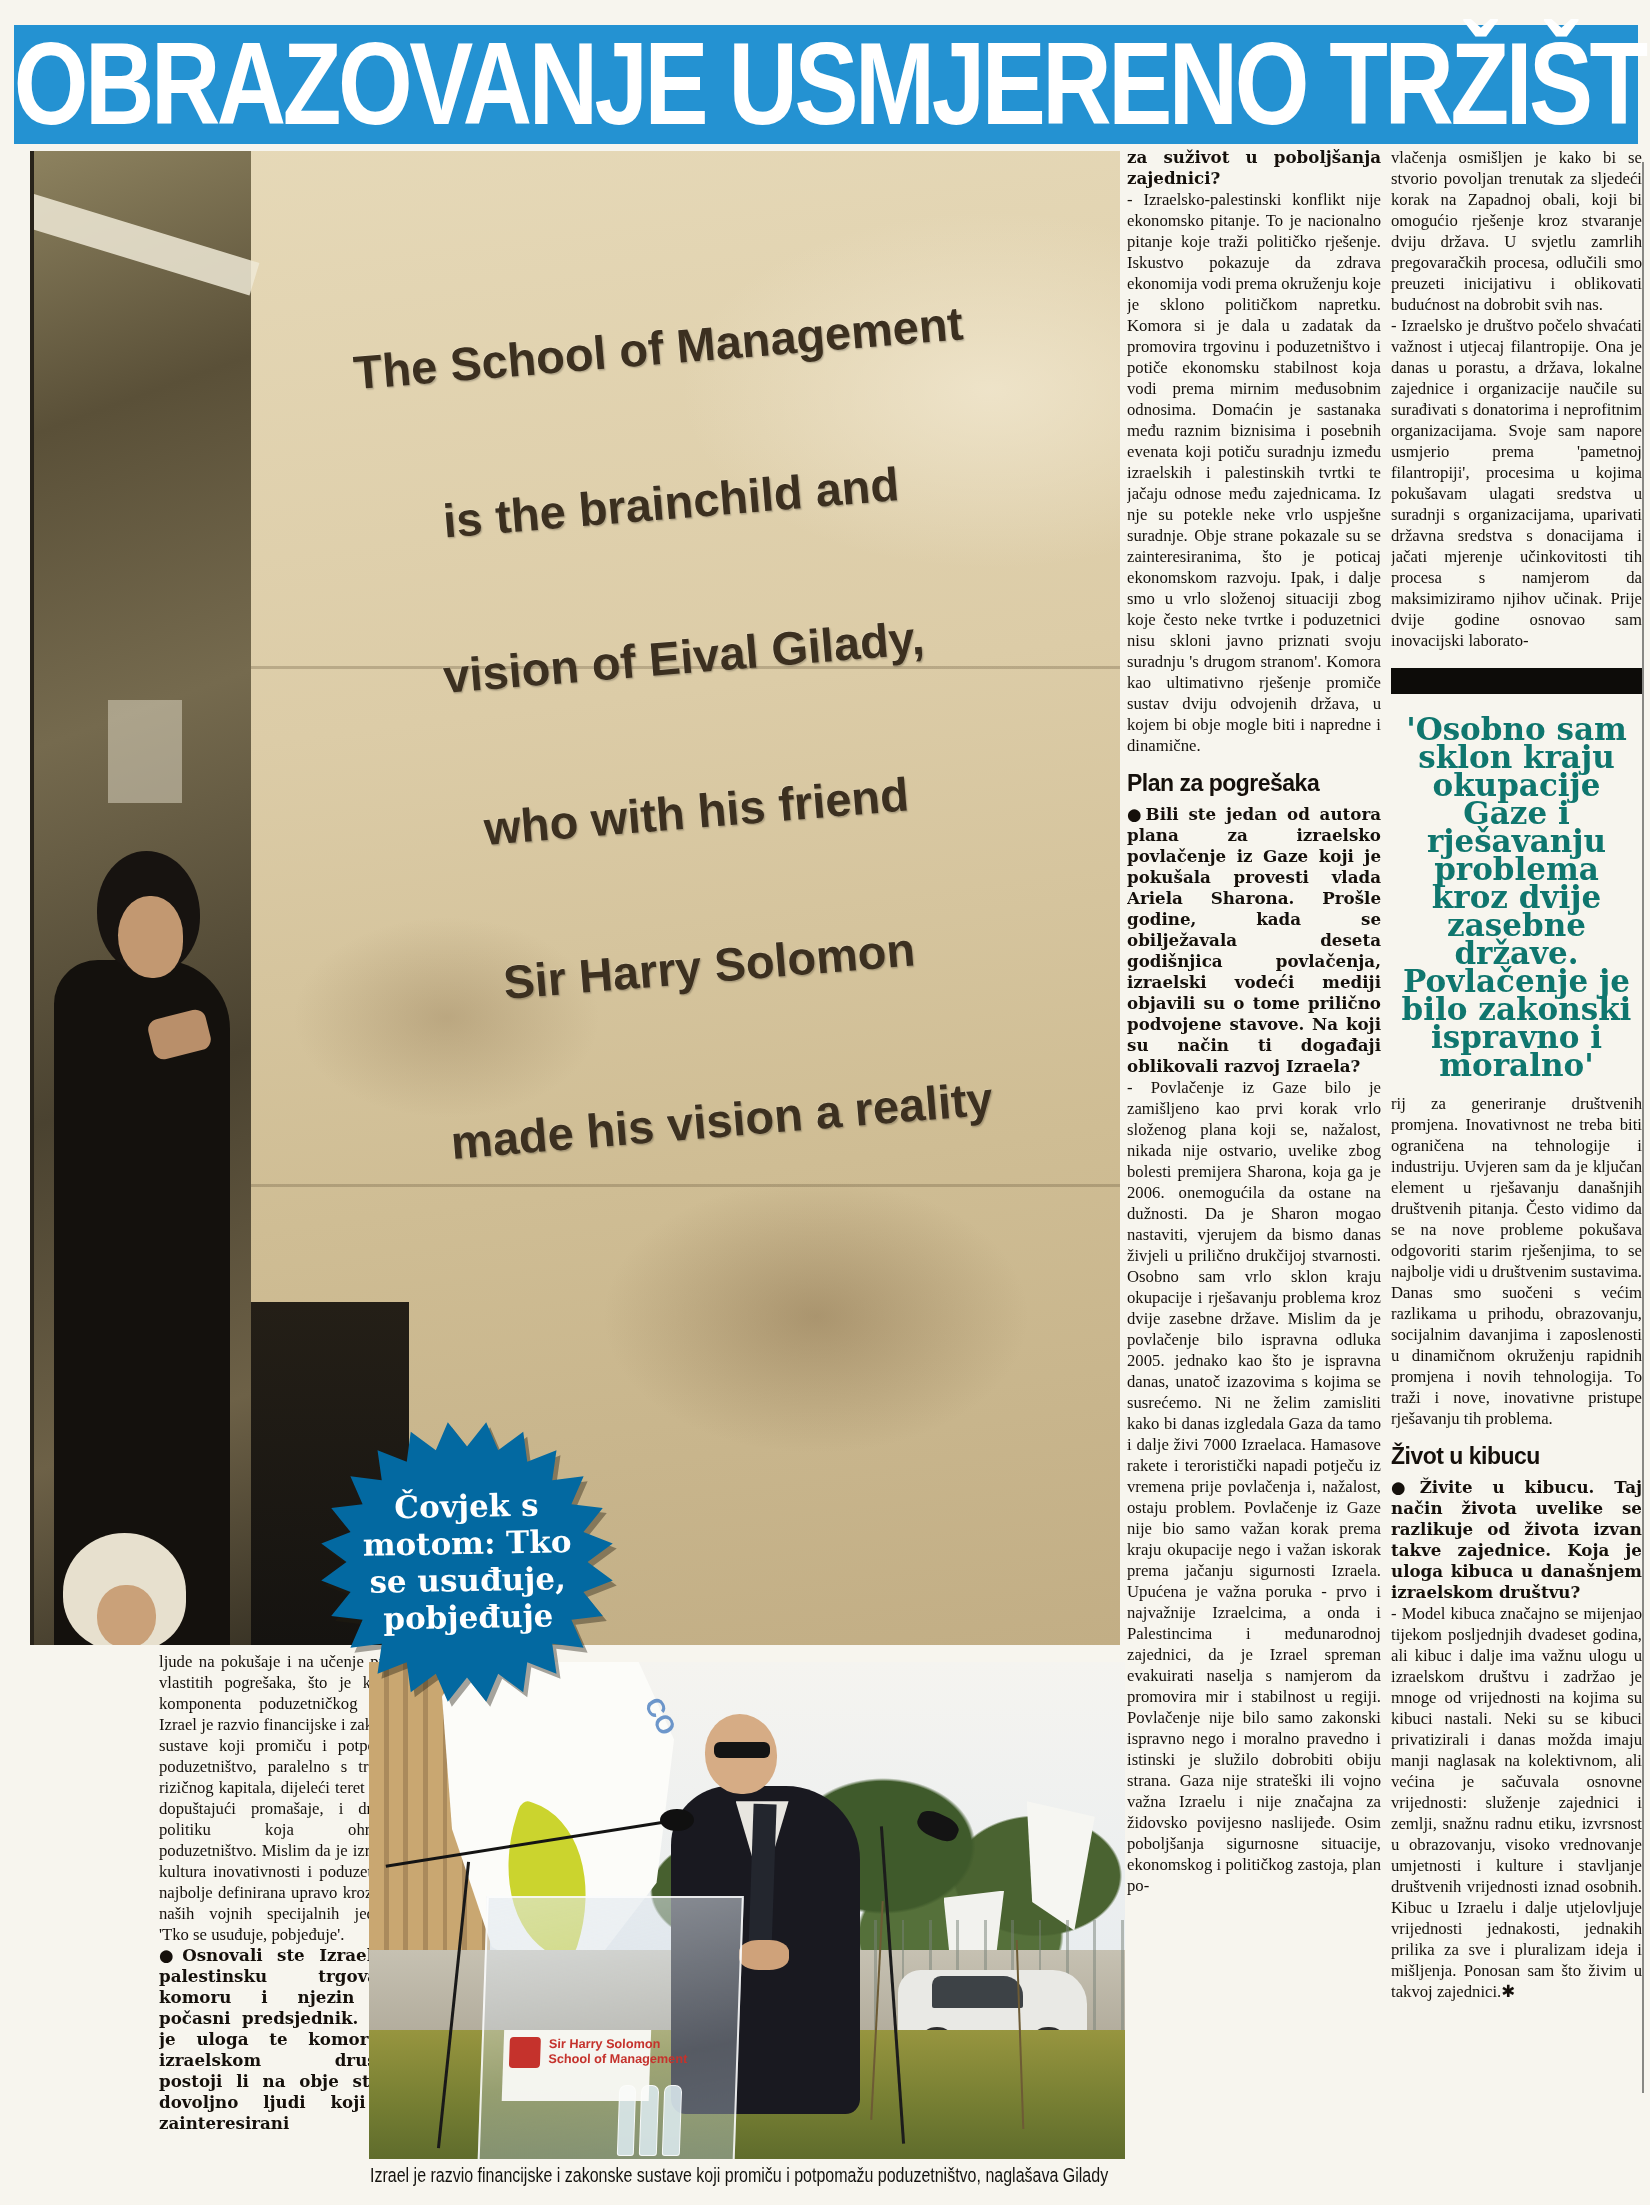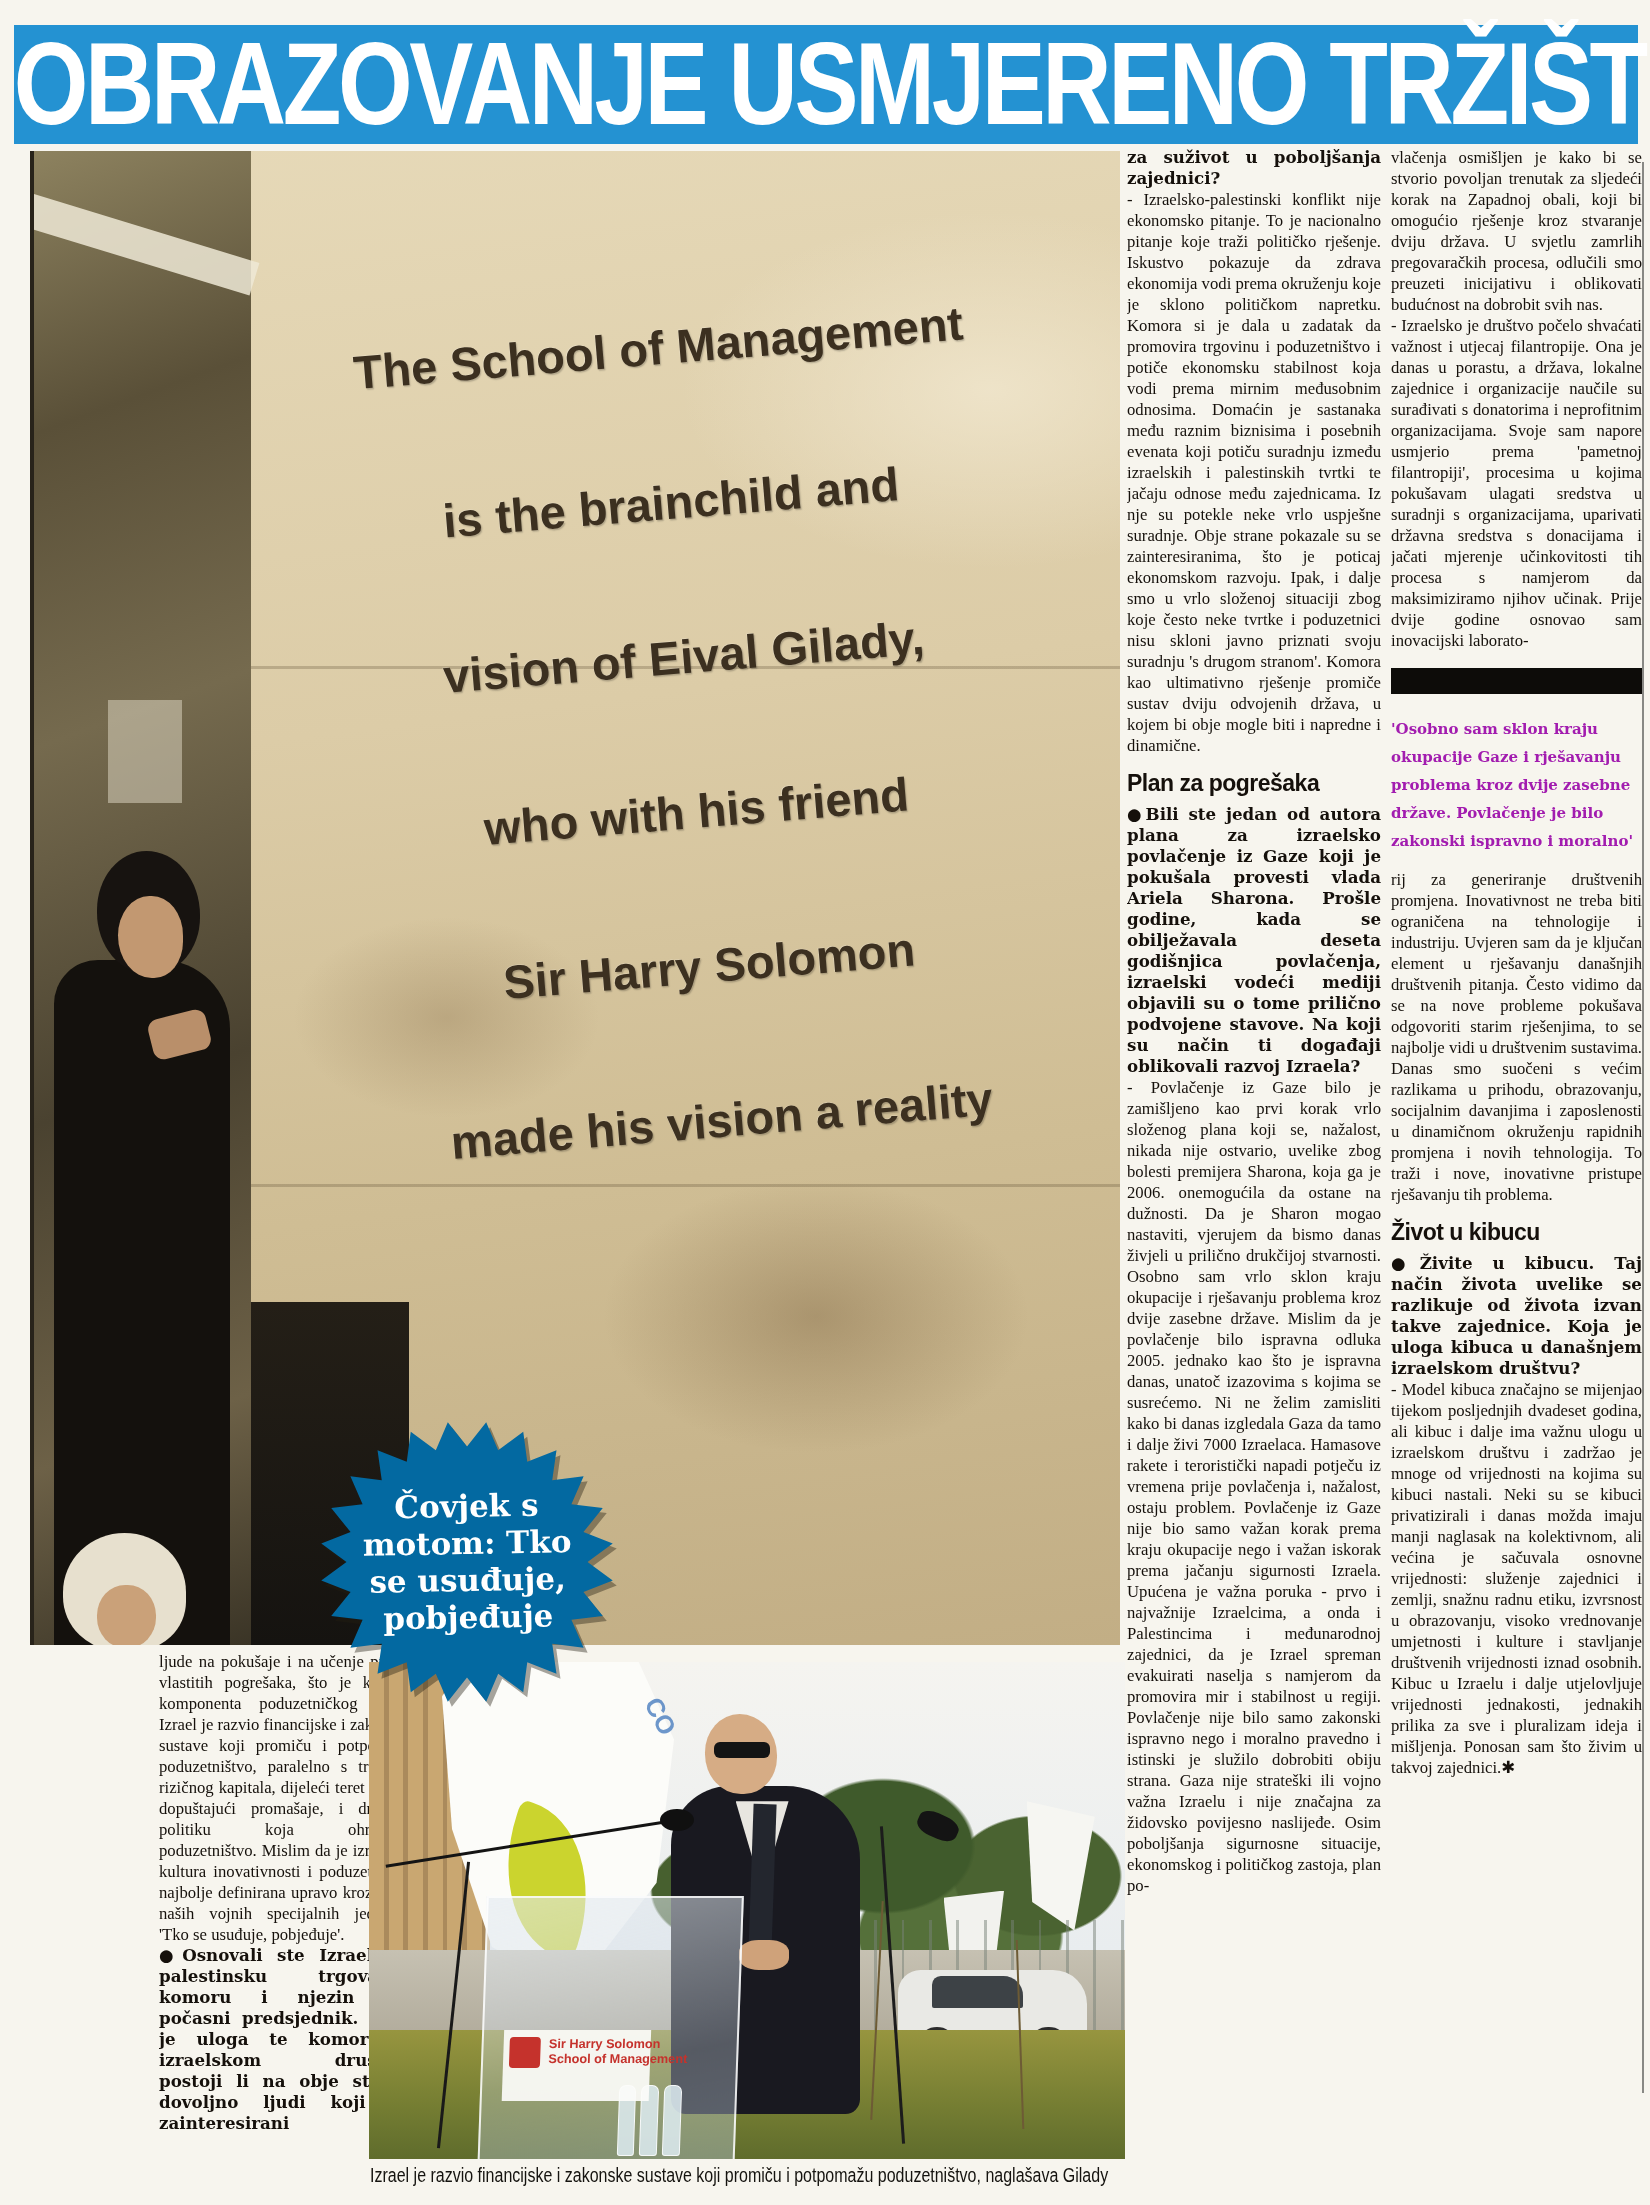--- a/index.html
+++ b/index.html
@@ -54,22 +54,22 @@
   .q{font-weight:700;}
   .ans{font-weight:400;font-family:Liberation Serif, serif;}
   .section-head{font-family:"Liberation Sans",sans-serif;font-weight:800;font-size:23px;line-height:26.5px;
        letter-spacing:-0.5px;margin:13.7px 0 7.8px;text-align:left;}
   #col-left{left:111px;top:1651px;width:253px;height:552px;margin-left:48px;}
   #col-mid{left:1127px;top:147px;width:254px;height:2046px;}
   #col-right{left:1391px;top:147px;width:251px;height:2046px;}
 
   .pq{margin:16.7px 0 14.7px;}
   .pq-bar{height:26.5px;background:#0d0c09;margin-bottom:20.6px;}
-  .pq-text{font-family:"DejaVu Serif",serif;font-weight:700;font-size:15px;line-height:28px;
-       color:#a21caf;text-align:left;}
+  .pq-text{font-family:"DejaVu Serif",serif;font-weight:700;font-size:31px;line-height:28px;
+       color:#0f766e;text-align:center;}
 
   
   .photo-bottom{position:absolute;left:369px;top:1662px;width:756px;height:497px;overflow:hidden;background:#f0efeb;}
   .bp-sky{position:absolute;inset:0 0 42% 0;background:linear-gradient(#f5f4f0,#e9edef);}
   .bp-trees{position:absolute;left:34%;top:10%;width:68%;height:60%;
        background:
         radial-gradient(127px 88px at 20% 60%, #47602f 0 60%, transparent 62%),
         radial-gradient(147px 108px at 50% 45%, #3f5a2b 0 60%, transparent 63%),
         radial-gradient(137px 98px at 80% 55%, #4a6331 0 60%, transparent 62%),
         radial-gradient(167px 118px at 65% 75%, #55703a 0 60%, transparent 62%);}

